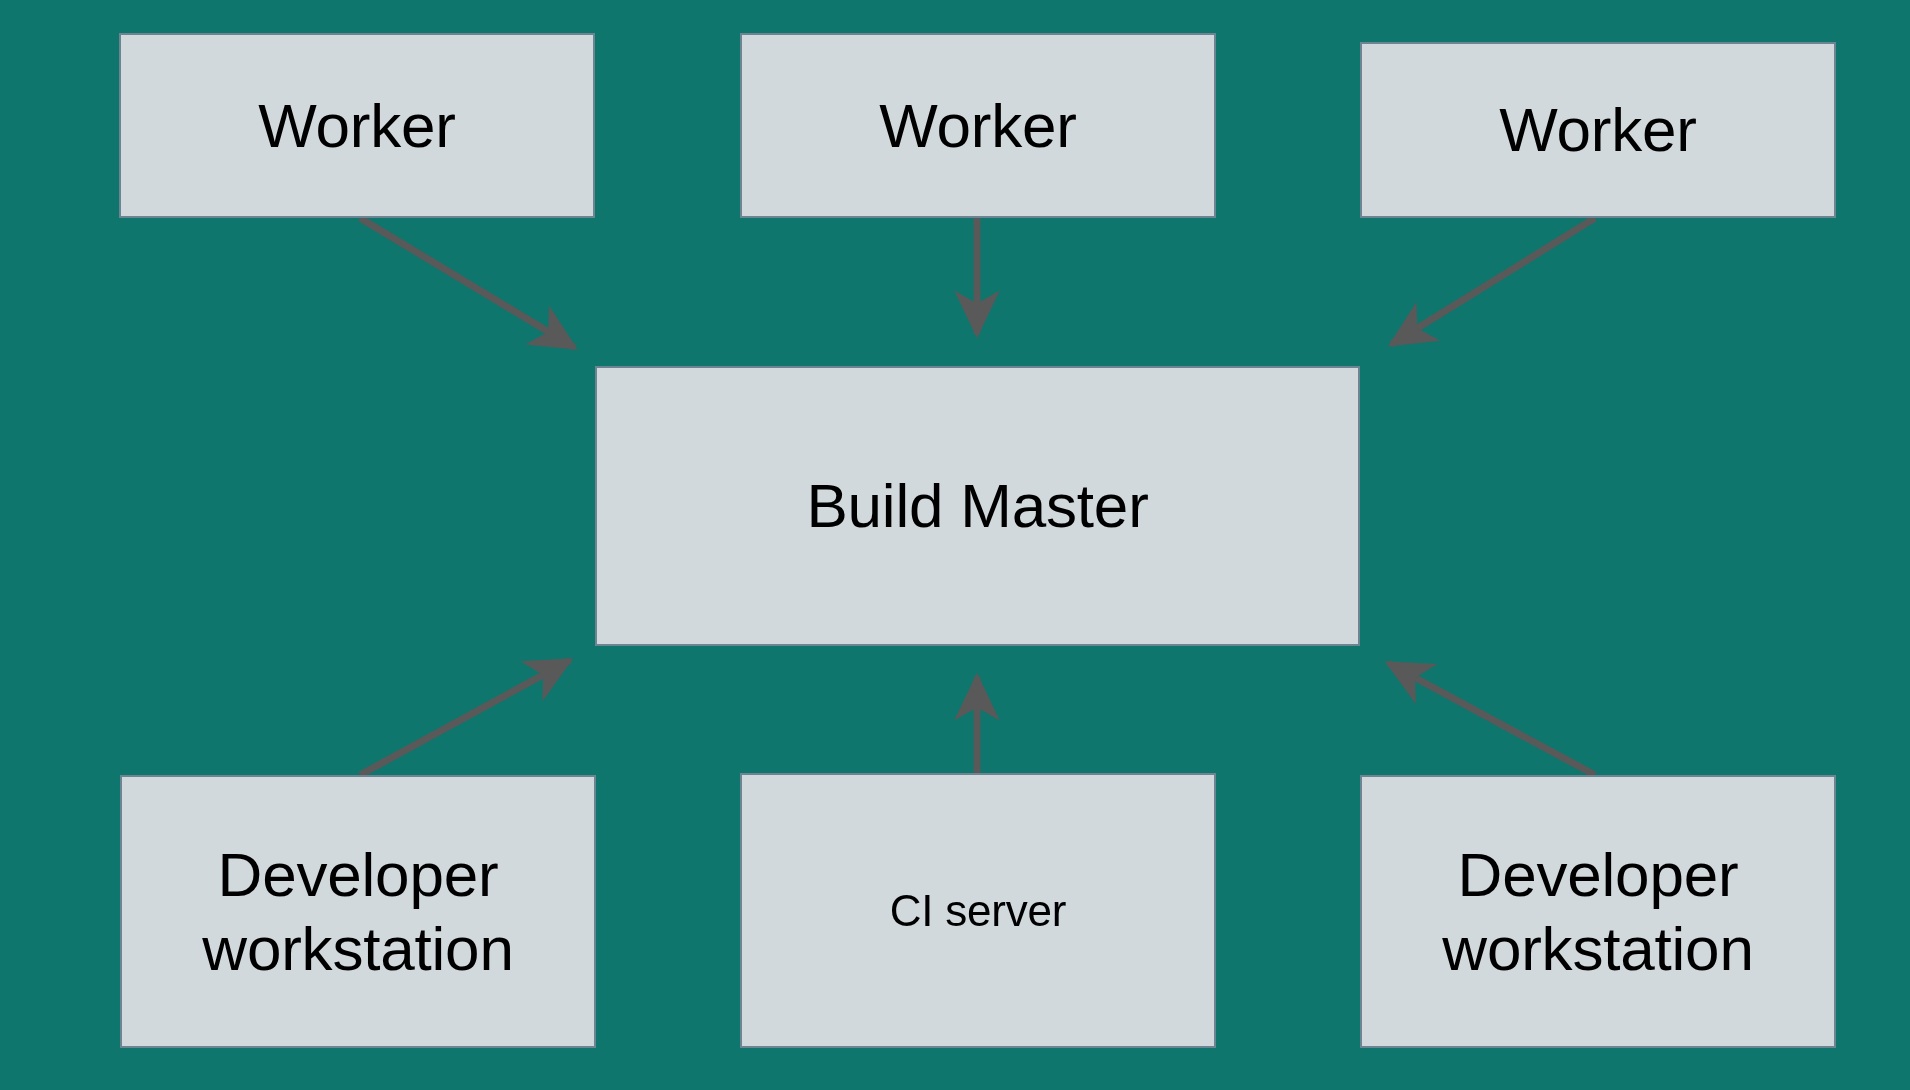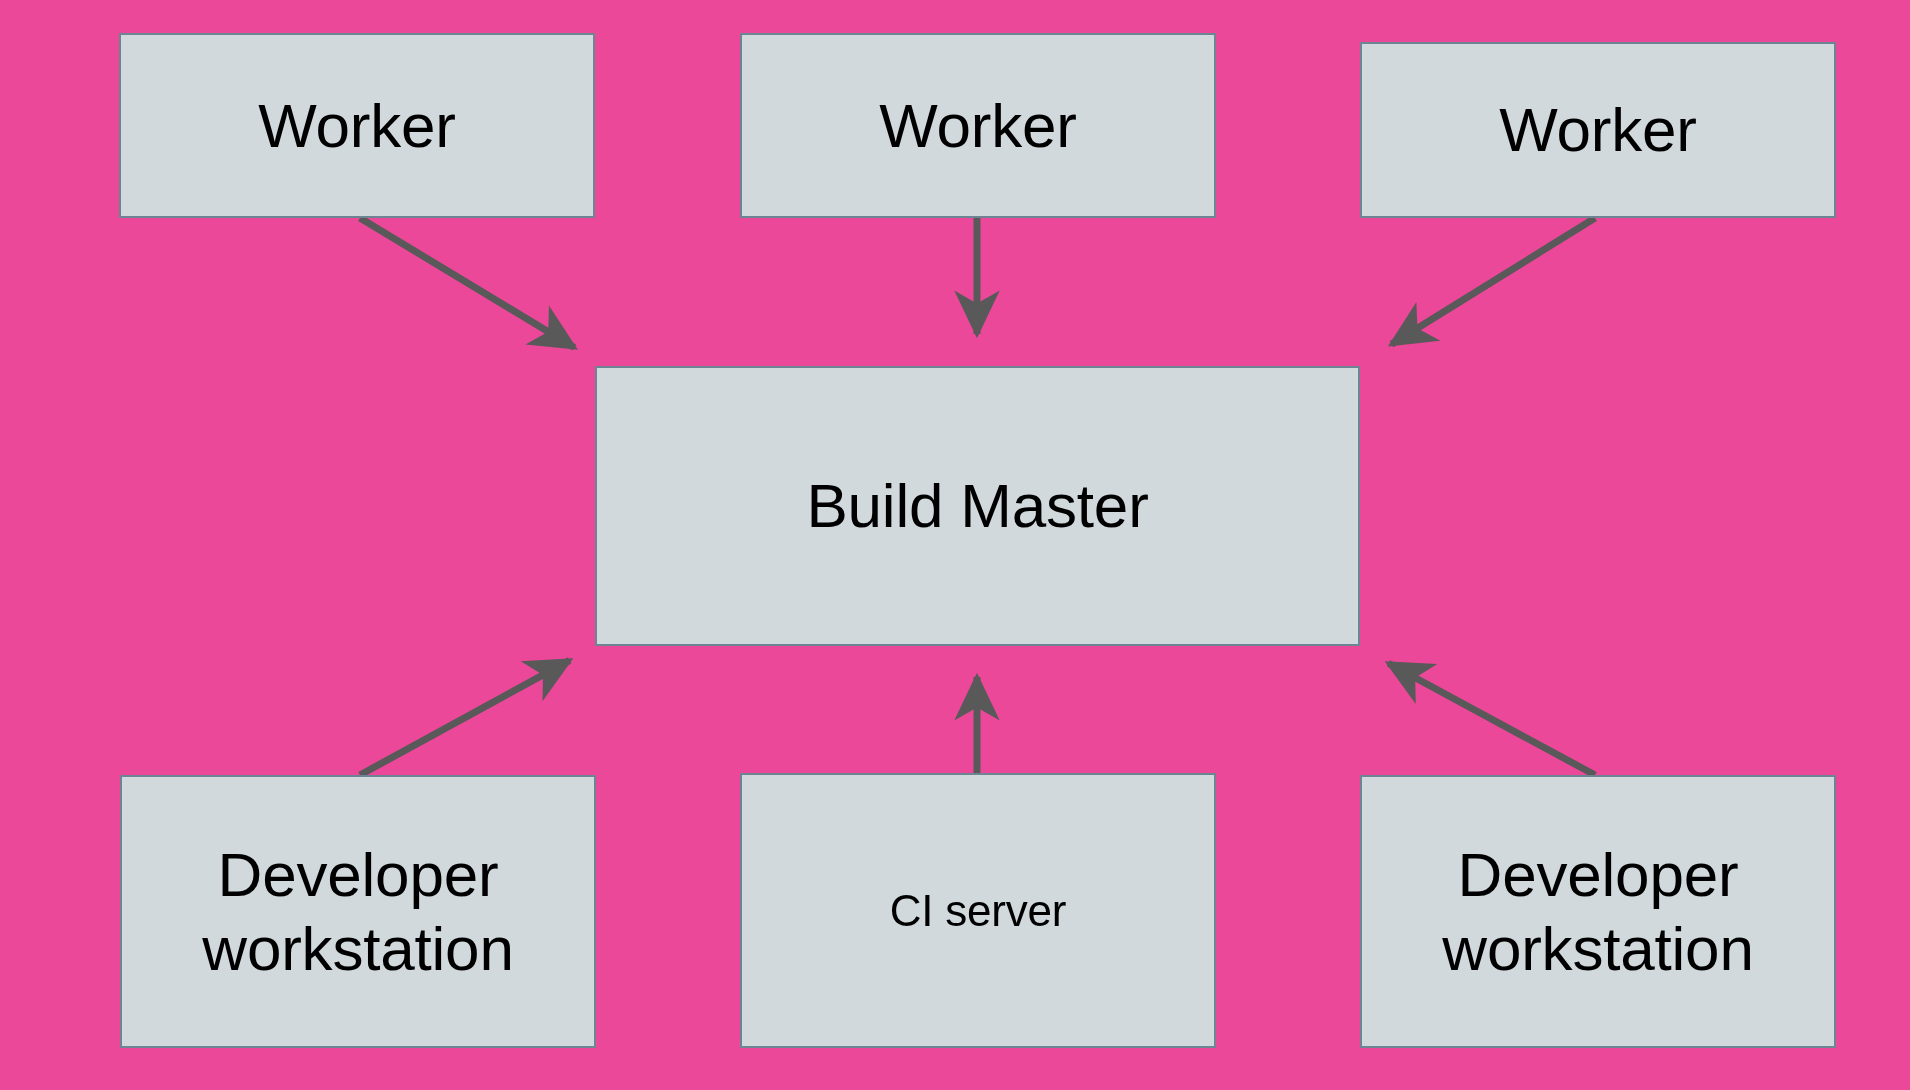--- a/index.html
+++ b/index.html
@@ -44,21 +44,21 @@
   }
   .node-label {
     display: block;
     width: 100%;
     white-space: pre-line;
   }
 </style>
 </head>
 <body>
 
-<div id="canvas" style="background: #ec4899;">
+<div id="canvas" style="background: #0f766e;">
 
   <svg id="edge-layer" viewBox="0 0 1910 1090" width="1910" height="1090" xmlns="http://www.w3.org/2000/svg">
     <defs>
       <marker id="arrowhead" markerWidth="7.2" markerHeight="7.2" refX="6.4" refY="3.6" orient="auto" markerUnits="strokeWidth">
         <path d="M 0.2 0.35 L 7.0 3.6 L 0.2 6.85 L 2.05 3.6 Z" fill="#595959"></path>
       </marker>
     </defs>
     <g id="edge-group">
         <line x1="360" y1="218" x2="574.3225337416263" y2="347.48653080223255" stroke="#595959" stroke-width="7" marker-end="url(#arrowhead)"></line>
         <line x1="977" y1="218" x2="977" y2="334" stroke="#595959" stroke-width="7" marker-end="url(#arrowhead)"></line>

